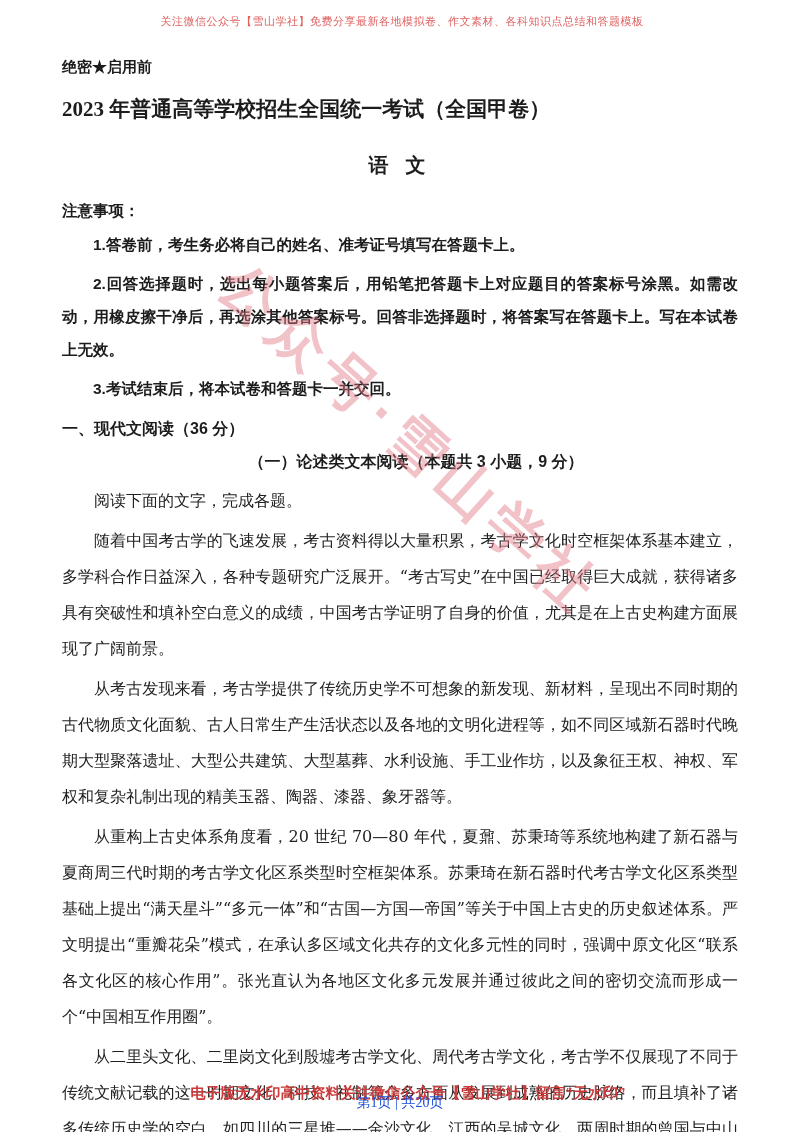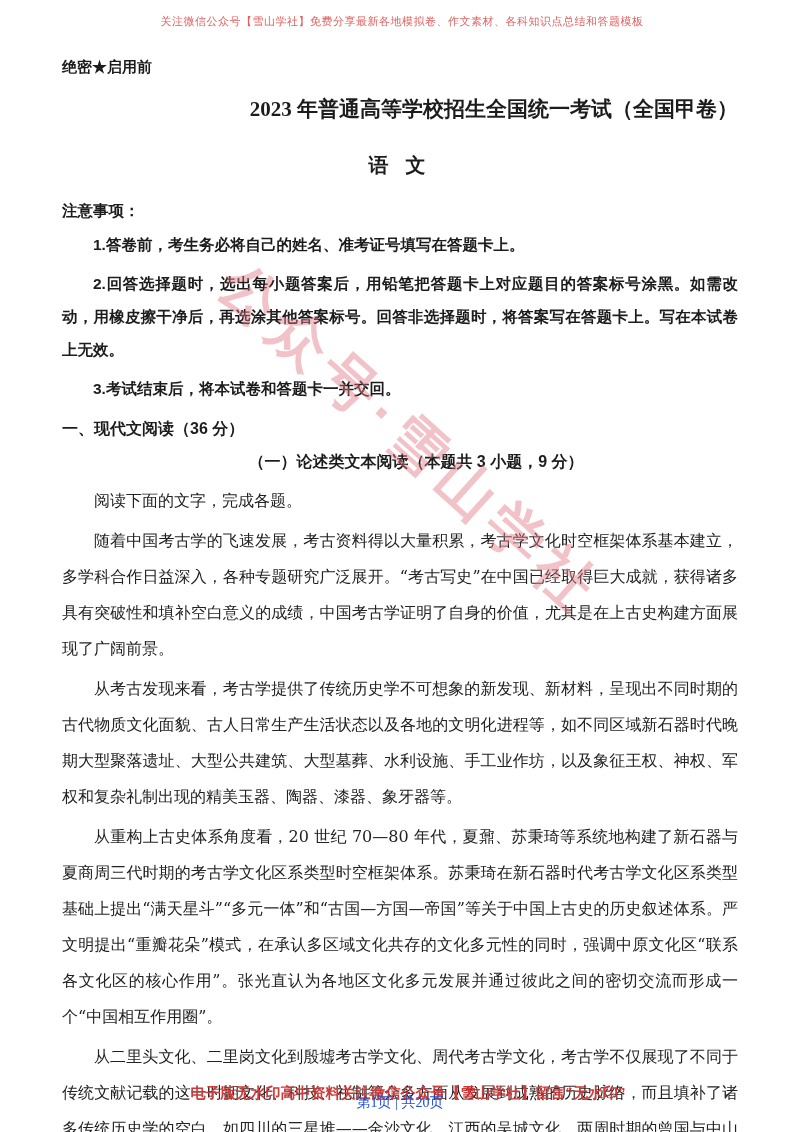--- a/index.html
+++ b/index.html
@@ -26,21 +26,21 @@
     font-family: "Liberation Sans", sans-serif;
     letter-spacing: .5px;
   }
   .secrecy {
     margin-top: 48px;
     font-weight: bold;
     font-size: 15px;
     font-family: "Liberation Sans", sans-serif;
   }
   .exam-title {
-    text-align: right;
+    text-align: left;
     font-weight: bold;
     font-size: 21px;
     margin-top: 18px;
     font-family: "Liberation Serif", serif;
   }
   .exam-subject {
     text-align: center;
     font-weight: bold;
     font-size: 20px;
     margin-top: 29px;

